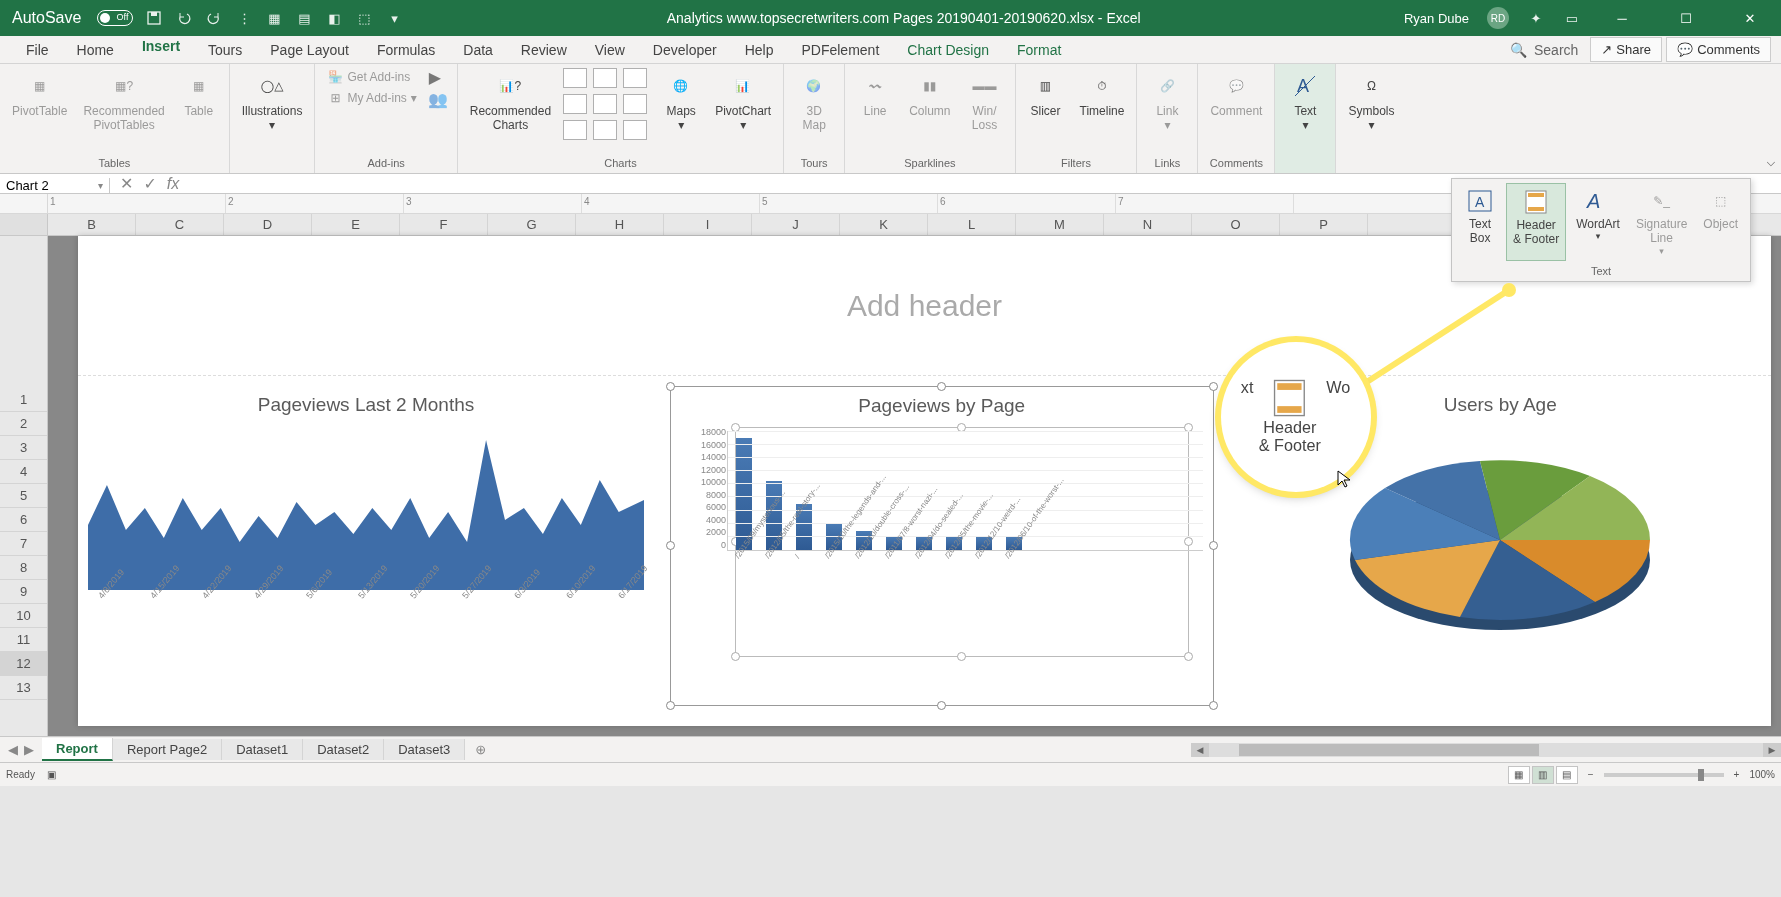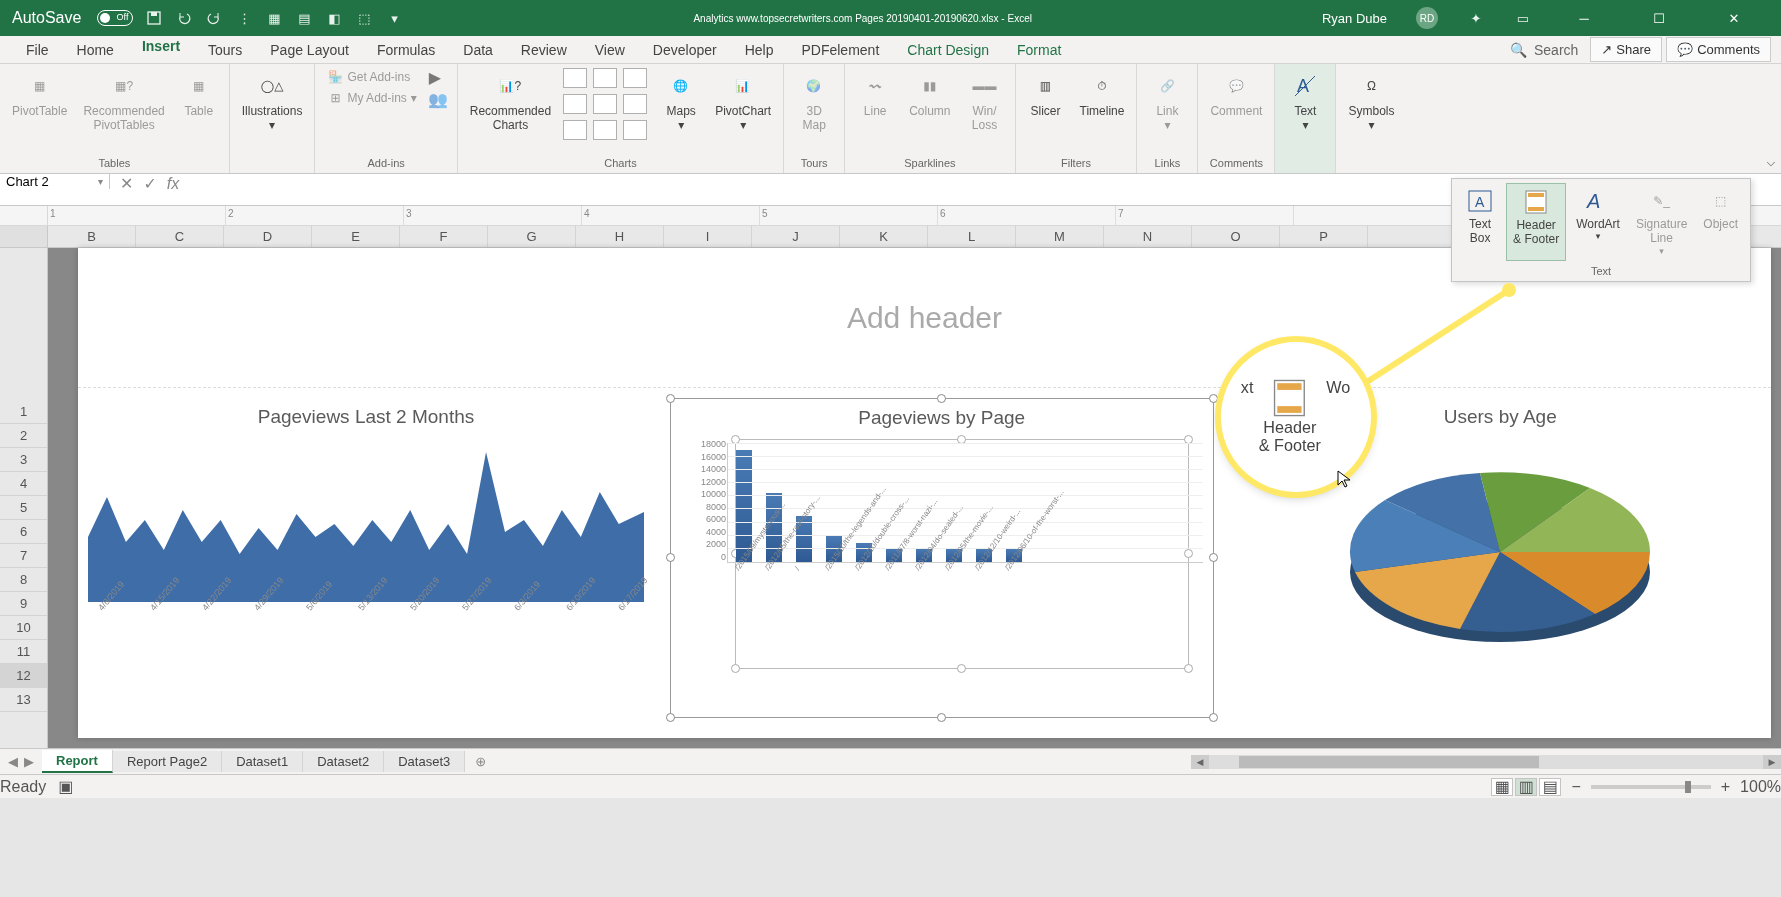--- a/index.html
+++ b/index.html
@@ -6,22 +6,22 @@
 body { background: #e6e6e6; overflow: hidden; width: 1781px; height: 897px; }
 
 
 .titlebar { background: #217346; height: 36px; display: flex; align-items: center; color: #fff; font-size: 13px; }
 .titlebar .left-items { display: flex; align-items: center; gap: 12px; padding-left: 12px; }
 .titlebar .autosave { font-size: 16px; }
 .titlebar .toggle { display: inline-block; width: 36px; height: 16px; border: 1px solid #fff; border-radius: 8px; position: relative; vertical-align: middle; margin-left: 4px; }
 .titlebar .toggle::after { content: ""; position: absolute; width: 10px; height: 10px; background: #fff; border-radius: 50%; top: 2px; left: 2px; }
 .titlebar .toggle-label { position: absolute; right: 4px; top: 1px; font-size: 9px; }
 .titlebar .qat-icon { width: 18px; height: 18px; display: inline-flex; align-items: center; justify-content: center; opacity: 0.9; }
-.titlebar .center { flex: 1; text-align: center; font-size: 10px; }
-.titlebar .right-items { display: flex; align-items: center; gap: 29px; padding-right: 24px; }
+.titlebar .center { flex: 1; text-align: center; font-size: 14px; }
+.titlebar .right-items { display: flex; align-items: center; gap: 18px; padding-right: 8px; }
 .titlebar .avatar { width: 22px; height: 22px; border-radius: 50%; background: #6ba583; display: flex; align-items: center; justify-content: center; font-size: 10px; }
 .winbtn { width: 46px; height: 36px; display: flex; align-items: center; justify-content: center; }
 
 
 .ribbon-tabs { background: #f3f2f1; height: 28px; display: flex; align-items: center; border-bottom: 1px solid #d4d4d4; padding-left: 12px; }
 .ribbon-tab { padding: 6px 14px; font-size: 14px; color: #444; cursor: pointer; }
 .ribbon-tab.active { color: #217346; border-bottom: 3px solid #217346; padding-bottom: 11px; font-weight: 600; }
 .ribbon-tab.context { color: #217346; }
 .ribbon-right { margin-left: auto; display: flex; align-items: center; gap: 4px; padding-right: 10px; }
 .search-box { display: flex; align-items: center; gap: 6px; padding: 2px 8px; color: #666; font-size: 14px; }
@@ -44,21 +44,21 @@
 
 
 .text-panel { position: absolute; right: 30px; top: 178px; background: #f3f2f1; border: 1px solid #c4c4c4; box-shadow: 2px 2px 6px rgba(0,0,0,0.15); z-index: 40; padding: 4px 6px 2px 6px; }
 .text-panel .row { display: flex; gap: 4px; }
 .text-panel .tbtn { display: flex; flex-direction: column; align-items: center; font-size: 12px; color: #444; padding: 4px 6px; text-align: center; line-height: 1.2; }
 .text-panel .tbtn.hov { background: #d8e8dc; border: 1px solid #9ac1a5; }
 .text-panel .tbtn .ico { width: 32px; height: 28px; display: flex; align-items: center; justify-content: center; margin-bottom: 2px;}
 .text-panel .plabel { text-align: center; font-size: 11px; color: #666; padding: 4px 0 2px 0; }
 
 
-.formula-bar { background: #fff; height: 32px; display: flex; align-items: flex-start; border-bottom: 1px solid #c8c8c8; }
+.formula-bar { background: #fff; height: 20px; display: flex; align-items: flex-end; border-bottom: 1px solid #c8c8c8; }
 .name-box { width: 110px; border-right: 1px solid #c8c8c8; padding: 0 6px; font-size: 13px; display: flex; align-items: center; justify-content: space-between; }
 .fb-btns { display: flex; align-items: center; gap: 10px; padding: 0 10px; color: #888; }
 .fb-input { flex: 1; padding: 0 6px; font-size: 13px; }
 
 
 .ruler { height: 20px; background: #f5f5f5; border-bottom: 1px solid #d8d8d8; display: flex; position: relative; font-size: 10px; color: #888; }
 .ruler .corner { width: 48px; border-right: 1px solid #d8d8d8; }
 .ruler .inch { flex: 0 0 178px; border-right: 1px solid #ddd; position: relative; }
 .ruler .inch span { position: absolute; left: 2px; top: 2px; }
 
@@ -120,21 +120,21 @@
 .st-nav { display: flex; gap: 6px; padding: 0 8px; color: #888; }
 .st-tab { padding: 3px 14px; border-right: 1px solid #d4d4d4; color: #444; background: #e8e8e8; }
 .st-tab.active { background: #fff; color: #217346; font-weight: 600; border-bottom: 2px solid #217346; }
 .st-add { padding: 0 10px; color: #888; }
 .st-scroll { margin-left: auto; height: 16px; width: 590px; display: flex; align-items: center; }
 .st-scroll .track { flex: 1; height: 14px; background: #ddd; position: relative;}
 .st-scroll .thumb { position: absolute; left: 30px; width: 300px; top: 1px; bottom: 1px; background: #bbb;}
 .st-scroll .arr { width: 18px; height: 14px; background: #ccc; display: flex; align-items: center; justify-content: center; font-size: 9px; color: #666; }
 
 
-.statusbar { height: 24px; background: #f3f2f1; border-top: 1px solid #c8c8c8; display: flex; align-items: center; font-size: 16px; color: #555; padding: 0 0; }
+.statusbar { height: 24px; background: #f3f2f1; border-top: 1px solid #c8c8c8; display: flex; align-items: center; font-size: 10px; color: #555; padding: 0 6px; }
 .statusbar .right { margin-left: auto; display: flex; align-items: center; gap: 10px; }
 .view-btns { display: flex; gap: 2px; }
 .view-btns .vb { width: 22px; height: 18px; border: 1px solid #c4c4c4; background: #fff; display: flex; align-items: center; justify-content: center; }
 .zoom-slider { width: 120px; height: 4px; background: #ccc; position: relative; }
 .zoom-slider::after { content: ""; position: absolute; right: 20px; top: -4px; width: 6px; height: 12px; background: #888; }
 
 svg { display: block; }
 </style>
 </head>
 <body>

